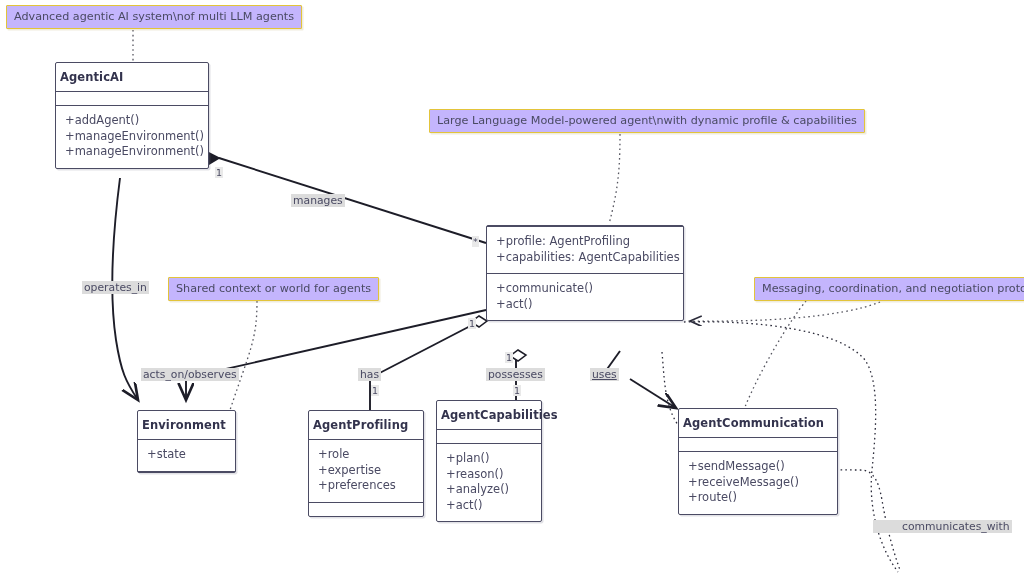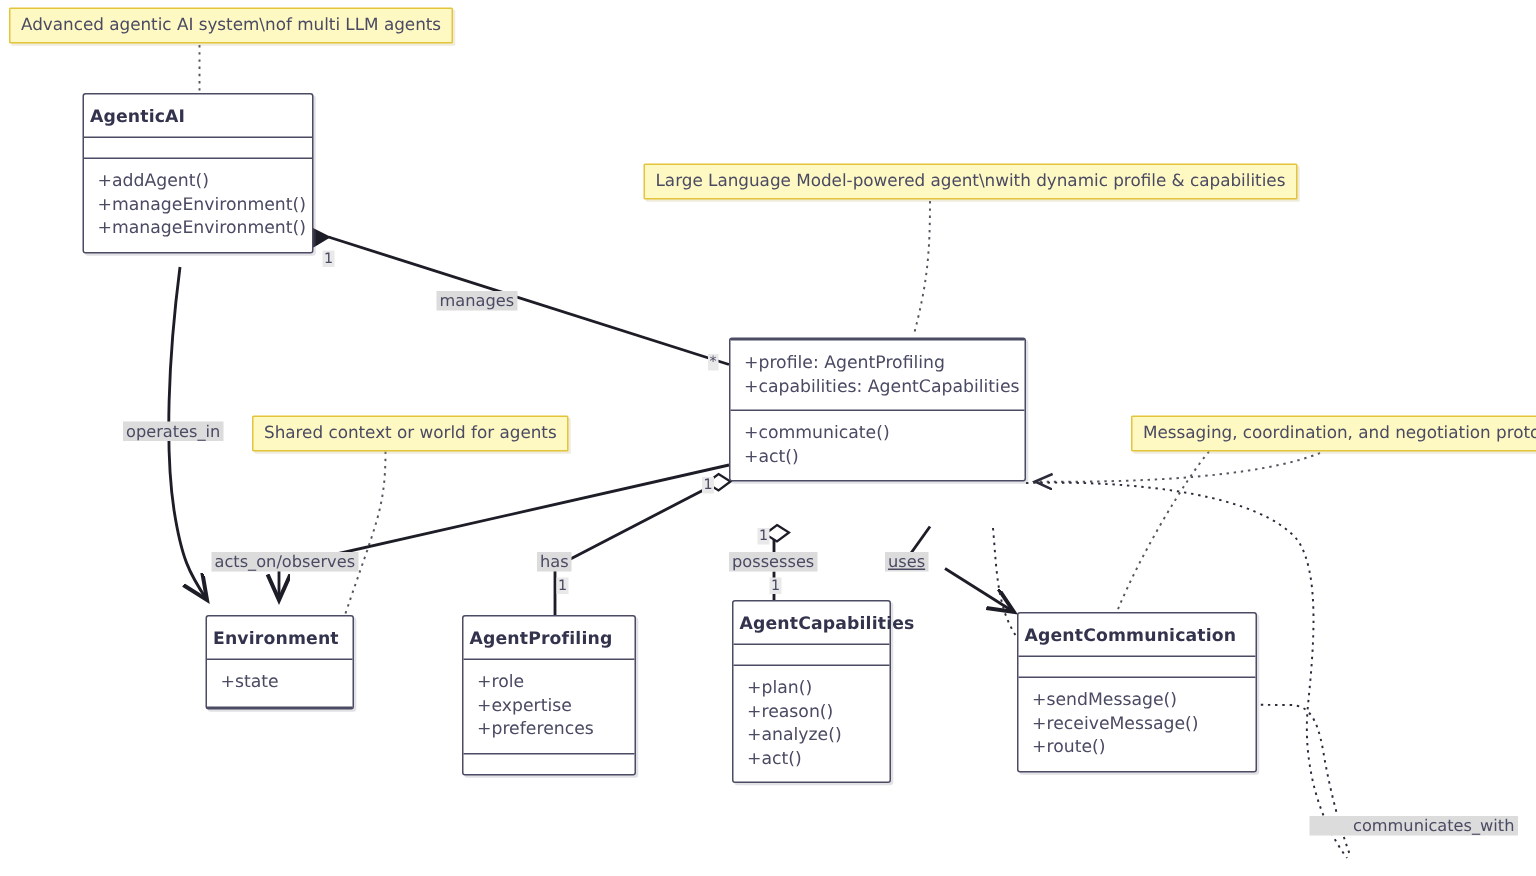--- a/index.html
+++ b/index.html
@@ -35,21 +35,21 @@
     line-height:15.5px;
     color:#4a4a63;
     box-sizing:border-box;
   }
   .cls-compartment.empty{min-height:13px;padding:6px 8px;}
   .member{white-space:nowrap;}
 
   
   .uml-note{
     position:absolute;
-    background:#fef9c3;
+    background:#c4b5fd;
     border:1.5px solid #e3c43a;
     border-radius:1px;
     font-size:11.2px;
     line-height:14px;
     color:#4a4a63;
     padding:4px 7px;
     white-space:nowrap;
     box-shadow:1.5px 1.5px 0 rgba(190,180,120,.25);
     box-sizing:border-box;
   }
@@ -159,21 +159,21 @@
     <div class="cls-div"></div>
     <div class="cls-compartment">
       <div class="member">+role</div>
       <div class="member">+expertise</div>
       <div class="member">+preferences</div>
     </div>
     <div class="cls-div"></div>
     <div class="cls-compartment empty"></div>
   </div>
 
-  <div class="uml-class" style="left:488px;top:400px;width:106px;">
+  <div class="uml-class" style="left:436px;top:400px;width:106px;">
     <div class="cls-name">AgentCapabilities</div>
     <div class="cls-div"></div>
     <div class="cls-compartment empty"></div>
     <div class="cls-div"></div>
     <div class="cls-compartment">
       <div class="member">+plan()</div>
       <div class="member">+reason()</div>
       <div class="member">+analyze()</div>
       <div class="member">+act()</div>
     </div>
@@ -204,21 +204,21 @@
   <div class="edge-label" style="left:82px;top:281px;">operates_in</div>
 
   <div class="edge-label" style="left:141px;top:368px;">acts_on/observes</div>
 
   <div class="edge-label" style="left:358px;top:368px;">has</div>
 
   <div class="edge-label" style="left:486px;top:368px;">possesses</div>
 
   <div class="edge-label" style="left:590px;top:368px;text-decoration:underline;">uses</div>
 
-  <div class="edge-label" style="left:873px;top:544px;padding-left:29px;">communicates_with</div>
+  <div class="edge-label" style="left:873px;top:520px;padding-left:29px;">communicates_with</div>
 
   <div class="mult" style="left:215px;top:167px;">1</div>
 
   <div class="mult" style="left:472px;top:236px;">*</div>
 
   <div class="mult" style="left:468px;top:318px;">1</div>
 
   <div class="mult" style="left:371px;top:385px;">1</div>
 
   <div class="mult" style="left:505px;top:352px;">1</div>

